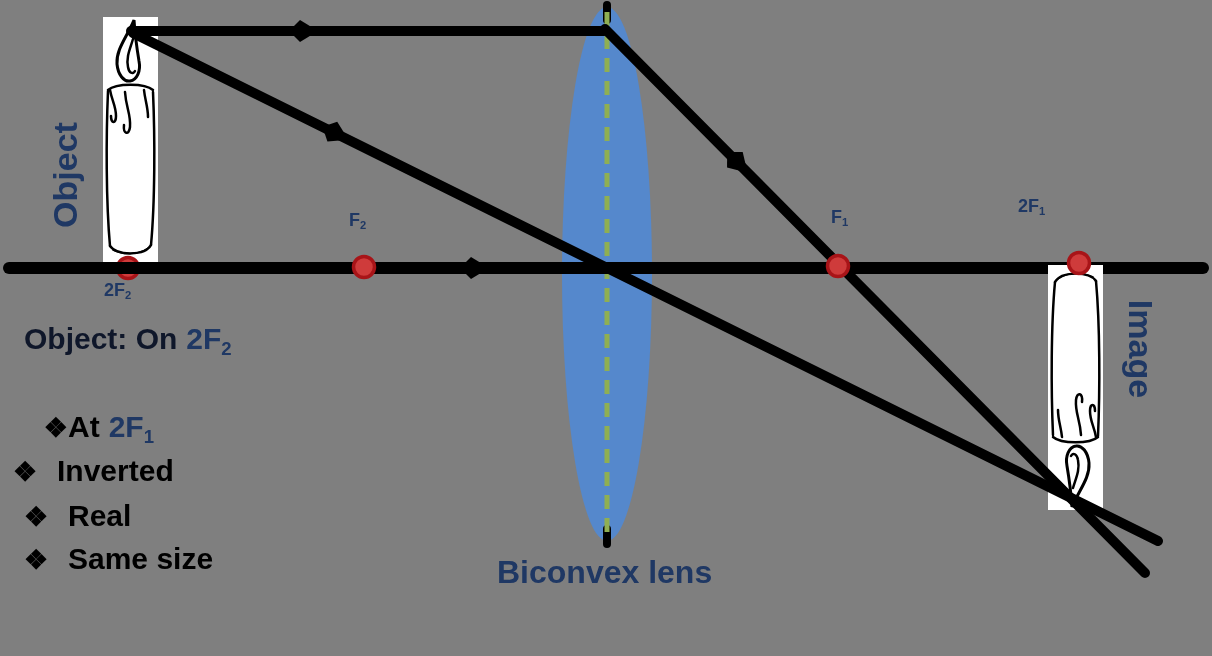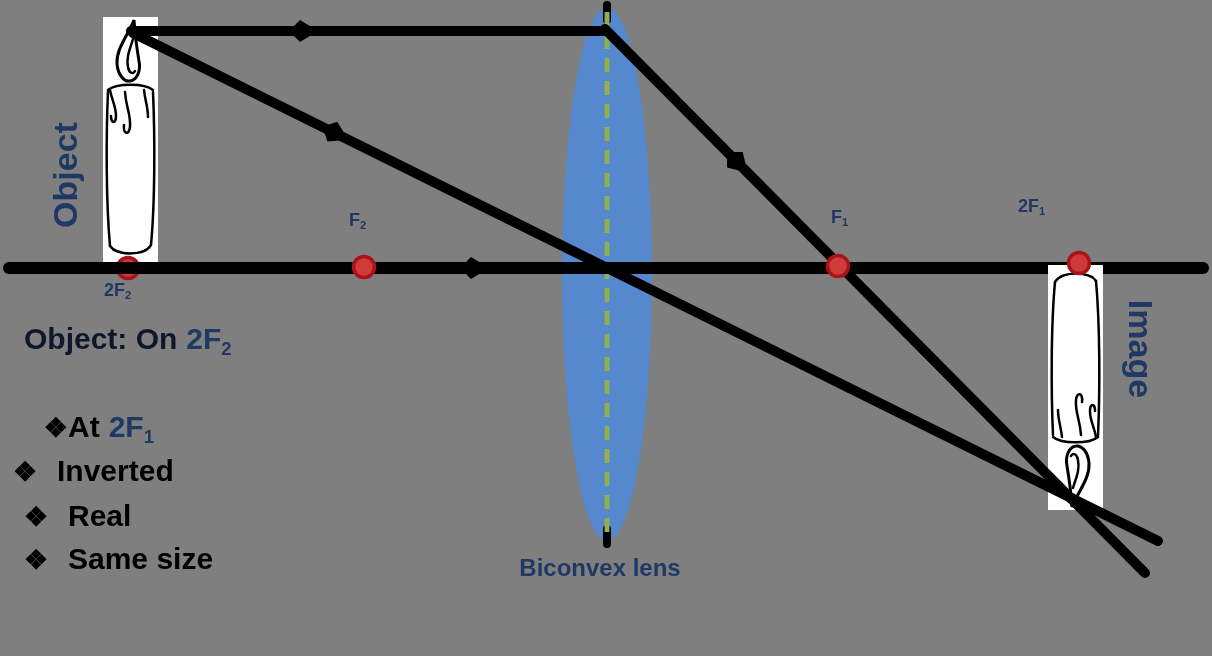--- a/index.html
+++ b/index.html
@@ -17,21 +17,21 @@
   .red{color:#0f172a;}
   .black{color:#000000;}
   .sub{font-size:0.62em;vertical-align:-0.30em;}
   .object-label{left:65px;top:175px;transform:translate(-50%,-50%) rotate(-90deg);font-size:34px;}
   .image-label{left:1141px;top:349px;transform:translate(-50%,-50%) rotate(90deg);font-size:34px;}
   .pt{font-size:18px;}
   .f2-label{left:349px;top:211px;}
   .f1-label{left:831px;top:208px;}
   .two-f1-label{left:1018px;top:197px;}
   .two-f2-label{left:104px;top:281px;}
-  .lens-label{left:497px;top:556px;width:206px;text-align:center;font-size:24px;}
+  .lens-label{left:497px;top:556px;width:206px;text-align:center;font-size:32px;}
   .info-line{font-size:30px;}
   .l1{left:24px;top:324px;}
   .l2{left:24px;top:369px;}
   .b0{left:24px;top:412px;text-align:right;}
   .b1{left:13px;top:456px;}
   .b2{left:24px;top:501px;}
   .b3{left:24px;top:544px;}
   .bullet{display:inline-block;width:44px;font-size:27px;color:#000;}
   .gap-r{margin-right:9px;}
 </style>

